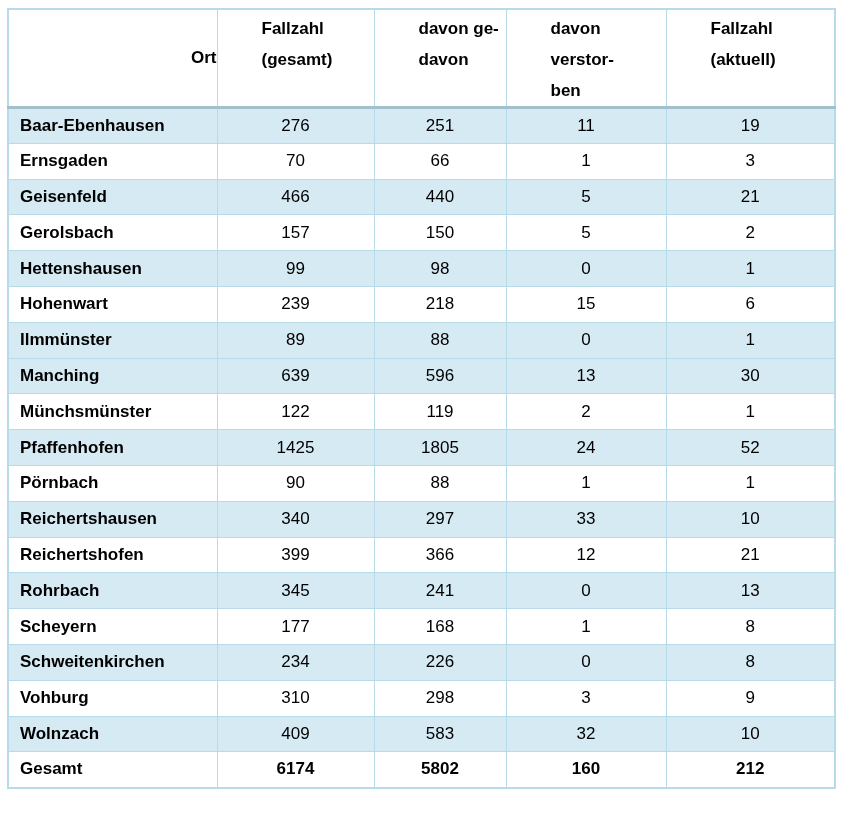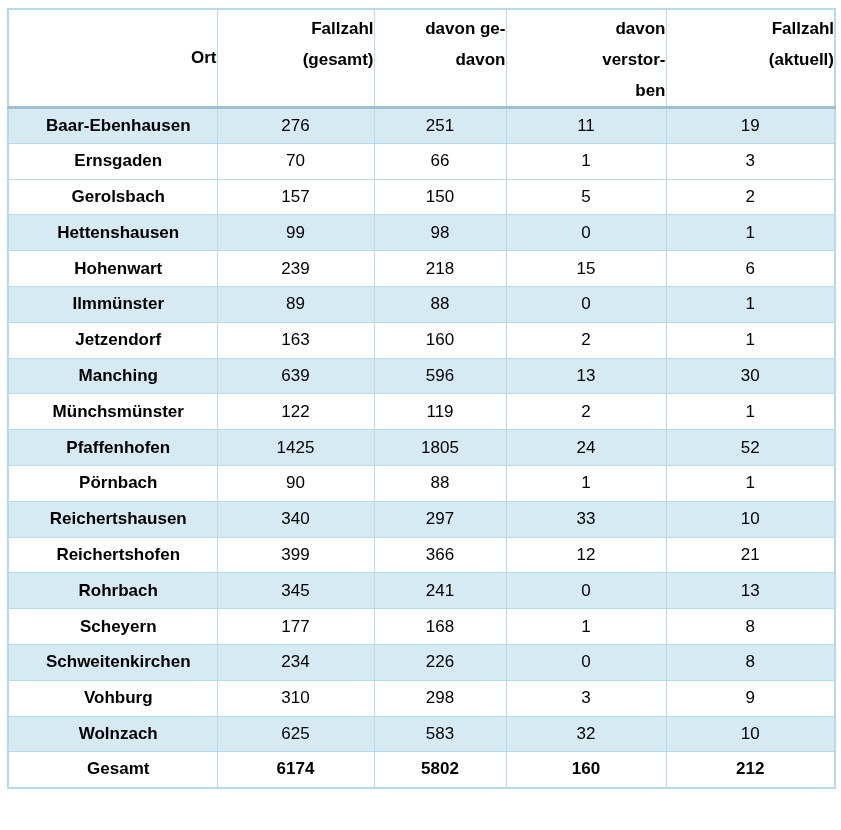--- a/index.html
+++ b/index.html
@@ -37,40 +37,40 @@
   table.cases th, table.cases td {
     border: 1.5px solid var(--border);
     padding: 0;
   }
   
   table.cases thead th {
     height: 95px;
     background: var(--bg);
     font-weight: bold;
     vertical-align: top;
-    text-align: right;
+    text-align: left;
     line-height: 31px;
     padding-top: 3px;
     border-bottom: 3px solid var(--sep);
     padding-left: 44px;
   }
   table.cases thead th.col-ort {
     vertical-align: middle;
     text-align: right;
     padding: 0 0 0 11px;
     line-height: 20px;
   }
   
   table.cases tbody td {
     height: 35.8px;
     vertical-align: middle;
     background: var(--bg);
   }
   table.cases tbody td.num { text-align: center; font-weight: normal; }
-  table.cases tbody td.name { text-align: center; padding-left: 11px; font-weight: bold; margin-left: 29px; }
+  table.cases tbody td.name { text-align: left; padding-left: 11px; font-weight: bold; margin-left: 29px; }
   table.cases tbody tr.alt td { background: var(--alt-bg); }
   table.cases tbody tr.total td { font-weight: bold; background: var(--bg); }
 </style>
 </head>
 <body>
 
 <div class="page">
   <table class="cases">
     <colgroup>
       <col style="width:209px">
@@ -110,20 +110,27 @@
           <td class="num">11</td>
           <td class="num">19</td>
         </tr>
         <tr>
           <td class="name">Ernsgaden</td>
           <td class="num">70</td>
           <td class="num">66</td>
           <td class="num">1</td>
           <td class="num">3</td>
         </tr>
+        <tr class="alt">
+          <td class="name">Geisenfeld</td>
+          <td class="num">466</td>
+          <td class="num">440</td>
+          <td class="num">5</td>
+          <td class="num">21</td>
+        </tr>
         <tr>
           <td class="name">Gerolsbach</td>
           <td class="num">157</td>
           <td class="num">150</td>
           <td class="num">5</td>
           <td class="num">2</td>
         </tr>
         <tr class="alt">
           <td class="name">Hettenshausen</td>
           <td class="num">99</td>
@@ -138,27 +145,20 @@
           <td class="num">15</td>
           <td class="num">6</td>
         </tr>
         <tr class="alt">
           <td class="name">Ilmmünster</td>
           <td class="num">89</td>
           <td class="num">88</td>
           <td class="num">0</td>
           <td class="num">1</td>
         </tr>
-        <tr>
-          <td class="name">Jetzendorf</td>
-          <td class="num">163</td>
-          <td class="num">160</td>
-          <td class="num">2</td>
-          <td class="num">1</td>
-        </tr>
         <tr class="alt">
           <td class="name">Manching</td>
           <td class="num">639</td>
           <td class="num">596</td>
           <td class="num">13</td>
           <td class="num">30</td>
         </tr>
         <tr>
           <td class="name">Münchsmünster</td>
           <td class="num">122</td>
@@ -217,21 +217,21 @@
         </tr>
         <tr>
           <td class="name">Vohburg</td>
           <td class="num">310</td>
           <td class="num">298</td>
           <td class="num">3</td>
           <td class="num">9</td>
         </tr>
         <tr class="alt">
           <td class="name">Wolnzach</td>
-          <td class="num">625</td>
+          <td class="num">409</td>
           <td class="num">583</td>
           <td class="num">32</td>
           <td class="num">10</td>
         </tr>
         <tr class="total">
           <td class="name">Gesamt</td>
           <td class="num">6174</td>
           <td class="num">5802</td>
           <td class="num">160</td>
           <td class="num">212</td>

